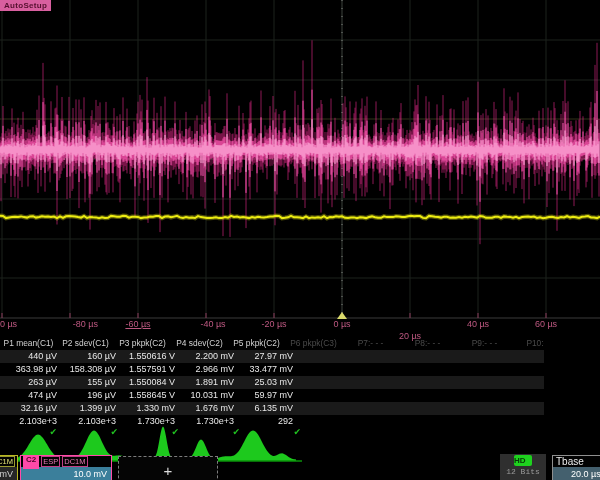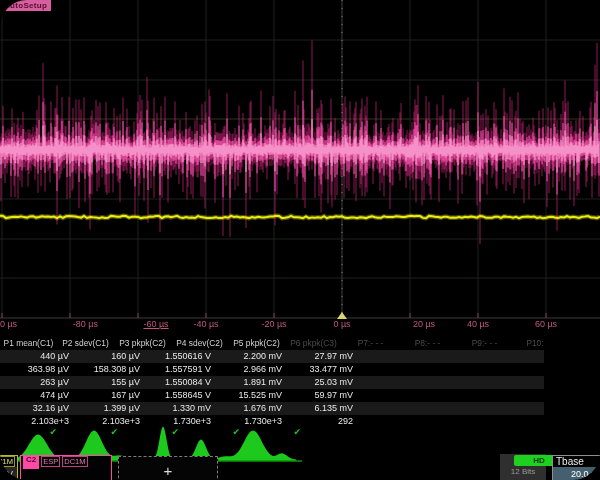--- a/index.html
+++ b/index.html
@@ -1,53 +1,53 @@
 <!DOCTYPE html>
 <html><head>
 <meta charset="utf-8">
 <style>
   html,body{margin:0;padding:0;background:#000;}
   .screen{position:relative;width:600px;height:480px;background:#000;overflow:hidden;
-          font-family:"Liberation Sans","DejaVu Sans",sans-serif;border-radius:27px;}
+          font-family:"Liberation Sans","DejaVu Sans",sans-serif;}
   #scope-svg{position:absolute;left:0;top:0;}
 
   
   .top-chip{position:absolute;left:0;top:0;height:11px;padding:0 4px;background:#d85f9f;
             color:#55102f;font-size:8px;font-weight:bold;line-height:11px;letter-spacing:.3px;}
 
   
   .axis-label{position:absolute;top:319px;width:56px;margin-left:-28px;text-align:center;
               font-size:9px;color:#bd5880;}
 
   
   #measure-table{position:absolute;left:0;top:337px;width:544px;overflow:hidden;}
   .t-row{position:relative;display:flex;width:630px;height:13px;line-height:13px;}
   .t-row.stripe{background:#1a1a1a;}
   .h-cell{width:57px;flex:0 0 57px;text-align:center;font-size:8.4px;color:#d2d2d2;white-space:nowrap;overflow:hidden;}
   .h-cell.dim{color:#4a4a4a;}
-  .v-cell{width:57px;flex:0 0 57px;text-align:right;padding-right:2px;font-size:9px;color:#e9e9e9;white-space:nowrap;padding-left:12px;}
+  .v-cell{width:57px;flex:0 0 57px;text-align:right;padding-right:2px;font-size:9px;color:#e9e9e9;white-space:nowrap;}
   .c-cell{width:57px;flex:0 0 57px;text-align:right;padding-right:4px;font-size:9px;height:9px;line-height:9px;}
 
   
   .desc-box{position:absolute;top:455px;height:34px;background:#020202;box-sizing:border-box;}
   .d-top{display:flex;align-items:center;height:11px;gap:2px;padding:0 2px;}
   .d-val{height:14px;line-height:14px;font-size:9px;color:#fff;text-align:right;padding-right:4px;}
   .chan-badge{font-size:8px;font-weight:bold;padding:0 3px;height:14px;line-height:10px;}
   .mini-tag{font-size:7.5px;height:9px;line-height:9px;padding:0 1px;border:1px solid #c23f86;color:#e87ab2;white-space:nowrap;}
   #c1-box{left:-38px;width:56px;border:1px solid #b8b820;}
   #c1-box .d-top{justify-content:flex-end;}
   #c1-box .d-val{background:#262626;color:#cfcfcf;}
   #c2-box{left:20px;width:92px;border:1px solid #ff4aa8;}
   #c2-box .d-val{background:#3b7f9b;}
   #add-box{left:118px;top:456px;width:98px;height:30px;position:absolute;border:1px dashed #7d7d7d;
            background:#050505;color:#ddd;font-size:15px;text-align:center;line-height:28px;}
   #hd-block{position:absolute;left:500px;top:454px;width:46px;height:26px;background:#2f2f2f;}
-  #hd-badge{position:absolute;left:14px;top:1px;width:50px;height:11px;background:#1ed11e;border-radius:2px;
-            color:#063806;font-size:8px;font-weight:bold;text-align:center;line-height:11px;}
-  #hd-bits{position:absolute;left:0;top:13px;width:46px;text-align:center;font-size:8px;color:#9a9a9a;}
+  #hd-badge{position:absolute;left:14px;top:1px;width:18px;height:11px;background:#1ed11e;border-radius:2px;
+            color:#063806;font-size:8px;font-weight:bold;text-align:left;line-height:11px;}
+  #hd-bits{position:absolute;left:0;top:13px;width:46px;text-align:center;font-size:8px;color:#9a9a9a;font-family:Liberation Mono, monospace;}
   #tbase-box{left:552px;width:100px;border:1px solid #8f8f8f;}
   #tbase-box .d-top{justify-content:flex-start;padding-left:3px;}
   #tbase-label{font-size:10px;color:#ededed;}
   #tbase-box .d-val{background:#44606e;text-align:left;padding-left:18px;}
 </style>
 </head>
 <body>
 
 <div class="screen">
 
@@ -96,25 +96,25 @@
         <path d="M10 461L10 459.3L11 459.2L12 459.1L13 459.0L14 458.8L15 458.5L16 458.2L17 457.9L18 457.4L19 456.8L20 456.1L21 455.3L22 454.4L23 453.3L24 452.0L25 450.7L26 449.2L27 447.7L28 446.0L29 444.3L30 442.7L31 441.0L32 439.5L33 438.1L34 436.9L35 435.9L36 435.1L37 434.7L38 434.5L39 434.7L40 435.1L41 435.9L42 436.9L43 438.1L44 439.5L45 441.0L46 442.7L47 444.3L48 446.0L49 447.7L50 449.2L51 450.7L52 452.0L53 453.3L54 454.4L55 455.3L56 456.1L57 456.8L58 457.4L59 457.9L60 458.2L61 458.5L62 458.8L63 459.0L64 459.1L65 459.2L66 459.2L67 459.3L68 459.3L69 459.2L70 459.1L71 459.0L72 458.8L73 458.6L74 458.2L75 457.8L76 457.2L77 456.5L78 455.6L79 454.5L80 453.2L81 451.8L82 450.1L83 448.2L84 446.2L85 444.1L86 441.9L87 439.7L88 437.6L89 435.6L90 433.9L91 432.5L92 431.4L93 430.7L94 430.5L95 430.7L96 431.4L97 432.5L98 433.9L99 435.6L100 437.6L101 439.7L102 441.9L103 444.0L104 446.1L105 448.1L106 449.8L107 451.4L108 452.7L109 453.8L110 454.6L111 455.2L112 455.5L113 455.7L114 455.8L115 455.7L116 455.6L117 455.5L118 455.4L119 455.3L120 455.4L121 455.5L122 455.7L123 455.9L124 456.3L125 456.7L126 457.1L127 457.5L128 457.9L129 458.2L130 458.5L131 458.8L132 459.0L133 459.1L134 459.2L135 459.3L136 459.4L137 459.4L138 459.5L139 459.5L140 459.5L141 459.5L142 459.5L143 459.5L144 459.5L145 459.5L146 459.5L147 459.5L148 459.5L149 459.5L150 459.5L151 459.4L152 459.3L153 458.9L154 458.3L155 457.1L156 455.0L157 451.9L158 447.6L159 442.3L160 436.6L161 431.5L162 427.8L163 426.5L164 427.8L165 431.5L166 436.6L167 442.3L168 447.6L169 451.9L170 455.0L171 457.1L172 458.3L173 458.9L174 459.3L175 459.4L176 459.5L177 459.5L178 459.5L179 459.5L180 459.5L181 459.5L182 459.5L183 459.5L184 459.4L185 459.4L186 459.3L187 459.1L188 458.8L189 458.4L190 457.7L191 456.8L192 455.5L193 453.9L194 452.0L195 449.8L196 447.4L197 445.0L198 442.8L199 441.0L200 439.9L201 439.5L202 439.9L203 441.0L204 442.8L205 445.0L206 447.3L207 449.7L208 451.9L209 453.9L210 455.4L211 456.6L212 457.4L213 458.0L214 458.3L215 458.4L216 458.3L217 458.1L218 457.9L219 457.6L220 457.3L221 457.0L222 456.8L223 456.5L224 456.4L225 456.3L226 456.2L227 456.2L228 456.2L229 456.3L230 456.3L231 456.2L232 456.1L233 455.8L234 455.4L235 454.8L236 454.1L237 453.1L238 452.0L239 450.7L240 449.2L241 447.5L242 445.7L243 443.8L244 441.9L245 440.0L246 438.1L247 436.3L248 434.6L249 433.2L250 432.1L251 431.2L252 430.7L253 430.5L254 430.7L255 431.2L256 432.1L257 433.2L258 434.6L259 436.3L260 438.1L261 440.0L262 441.9L263 443.9L264 445.7L265 447.6L266 449.2L267 450.8L268 452.1L269 453.3L270 454.3L271 455.0L272 455.6L273 455.9L274 455.9L275 455.8L276 455.5L277 455.0L278 454.5L279 454.0L280 453.6L281 453.4L282 453.3L283 453.5L284 453.9L285 454.4L286 455.1L287 455.8L288 456.6L289 457.2L290 457.8L291 458.3L292 458.7L293 459.0L294 459.2L295 459.3L296 459.4L296 461Z" fill="#1fd41f" fill-opacity="0.95"></path>
         <line x1="10" y1="461" x2="302" y2="461" stroke="#0b930b" stroke-width="1.5"></line>
       </g>
     </svg>
 
   <div class="top-chip">AutoSetup</div>
 
   <div id="axis-row">
       <div class="axis-label" style="left: 2px;">-100 µs</div>
       <div class="axis-label" style="left: 70px; text-align: right;">-80 µs</div>
-      <div class="axis-label" style="left: 156px; text-decoration: underline;">-60 µs</div>
-      <div class="axis-label" style="left: 206px;">-40 µs</div>
+      <div class="axis-label" style="left: 138px; text-decoration: underline;">-60 µs</div>
+      <div class="axis-label" style="left: 213px;">-40 µs</div>
       <div class="axis-label" style="left: 274px;">-20 µs</div>
       <div class="axis-label" style="left: 342px;">0 µs</div>
-      <div class="axis-label" style="left: 424px;">20 µs</div>
+      <div class="axis-label" style="left: 410px; margin-top: 12px;">20 µs</div>
       <div class="axis-label" style="left: 478px;">40 µs</div>
       <div class="axis-label" style="left: 546px;">60 µs</div>
     </div>
 
   <div id="measure-table">
       <div class="t-row">
         <span class="h-cell">P1 mean(C1)</span>
         <span class="h-cell">P2 sdev(C1)</span>
         <span class="h-cell">P3 pkpk(C2)</span>
         <span class="h-cell">P4 sdev(C2)</span>
@@ -142,23 +142,23 @@
       </div>
       <div class="t-row stripe">
         <span class="v-cell">263 µV</span>
         <span class="v-cell">155 µV</span>
         <span class="v-cell">1.550084 V</span>
         <span class="v-cell">1.891 mV</span>
         <span class="v-cell">25.03 mV</span>
       </div>
       <div class="t-row">
         <span class="v-cell">474 µV</span>
-        <span class="v-cell">167 µV</span>
+        <span class="v-cell">196 µV</span>
         <span class="v-cell">1.558645 V</span>
-        <span class="v-cell">15.525 mV</span>
+        <span class="v-cell">10.031 mV</span>
         <span class="v-cell">59.97 mV</span>
       </div>
       <div class="t-row stripe">
         <span class="v-cell">32.16 µV</span>
         <span class="v-cell">1.399 µV</span>
         <span class="v-cell">1.330 mV</span>
         <span class="v-cell">1.676 mV</span>
         <span class="v-cell">6.135 mV</span>
       </div>
       <div class="t-row">
@@ -185,20 +185,21 @@
   </div>
 
   <div class="desc-box" id="c2-box">
     <div class="d-top">
       <span class="chan-badge" style="background:#ff4aa8;color:#4d0026;">C2</span>
       <span id="c2-tags" style="display:flex;gap:2px;">
           <span class="mini-tag">ESP</span>
           <span class="mini-tag">DC1M</span>
         </span>
     </div>
+    <div class="d-val">10.0 mV</div>
   </div>
 
   <div id="add-box">+</div>
 
   <div id="hd-block">
     <div id="hd-badge">HD</div>
     <div id="hd-bits">12 Bits</div>
   </div>
 
   <div class="desc-box" id="tbase-box">

